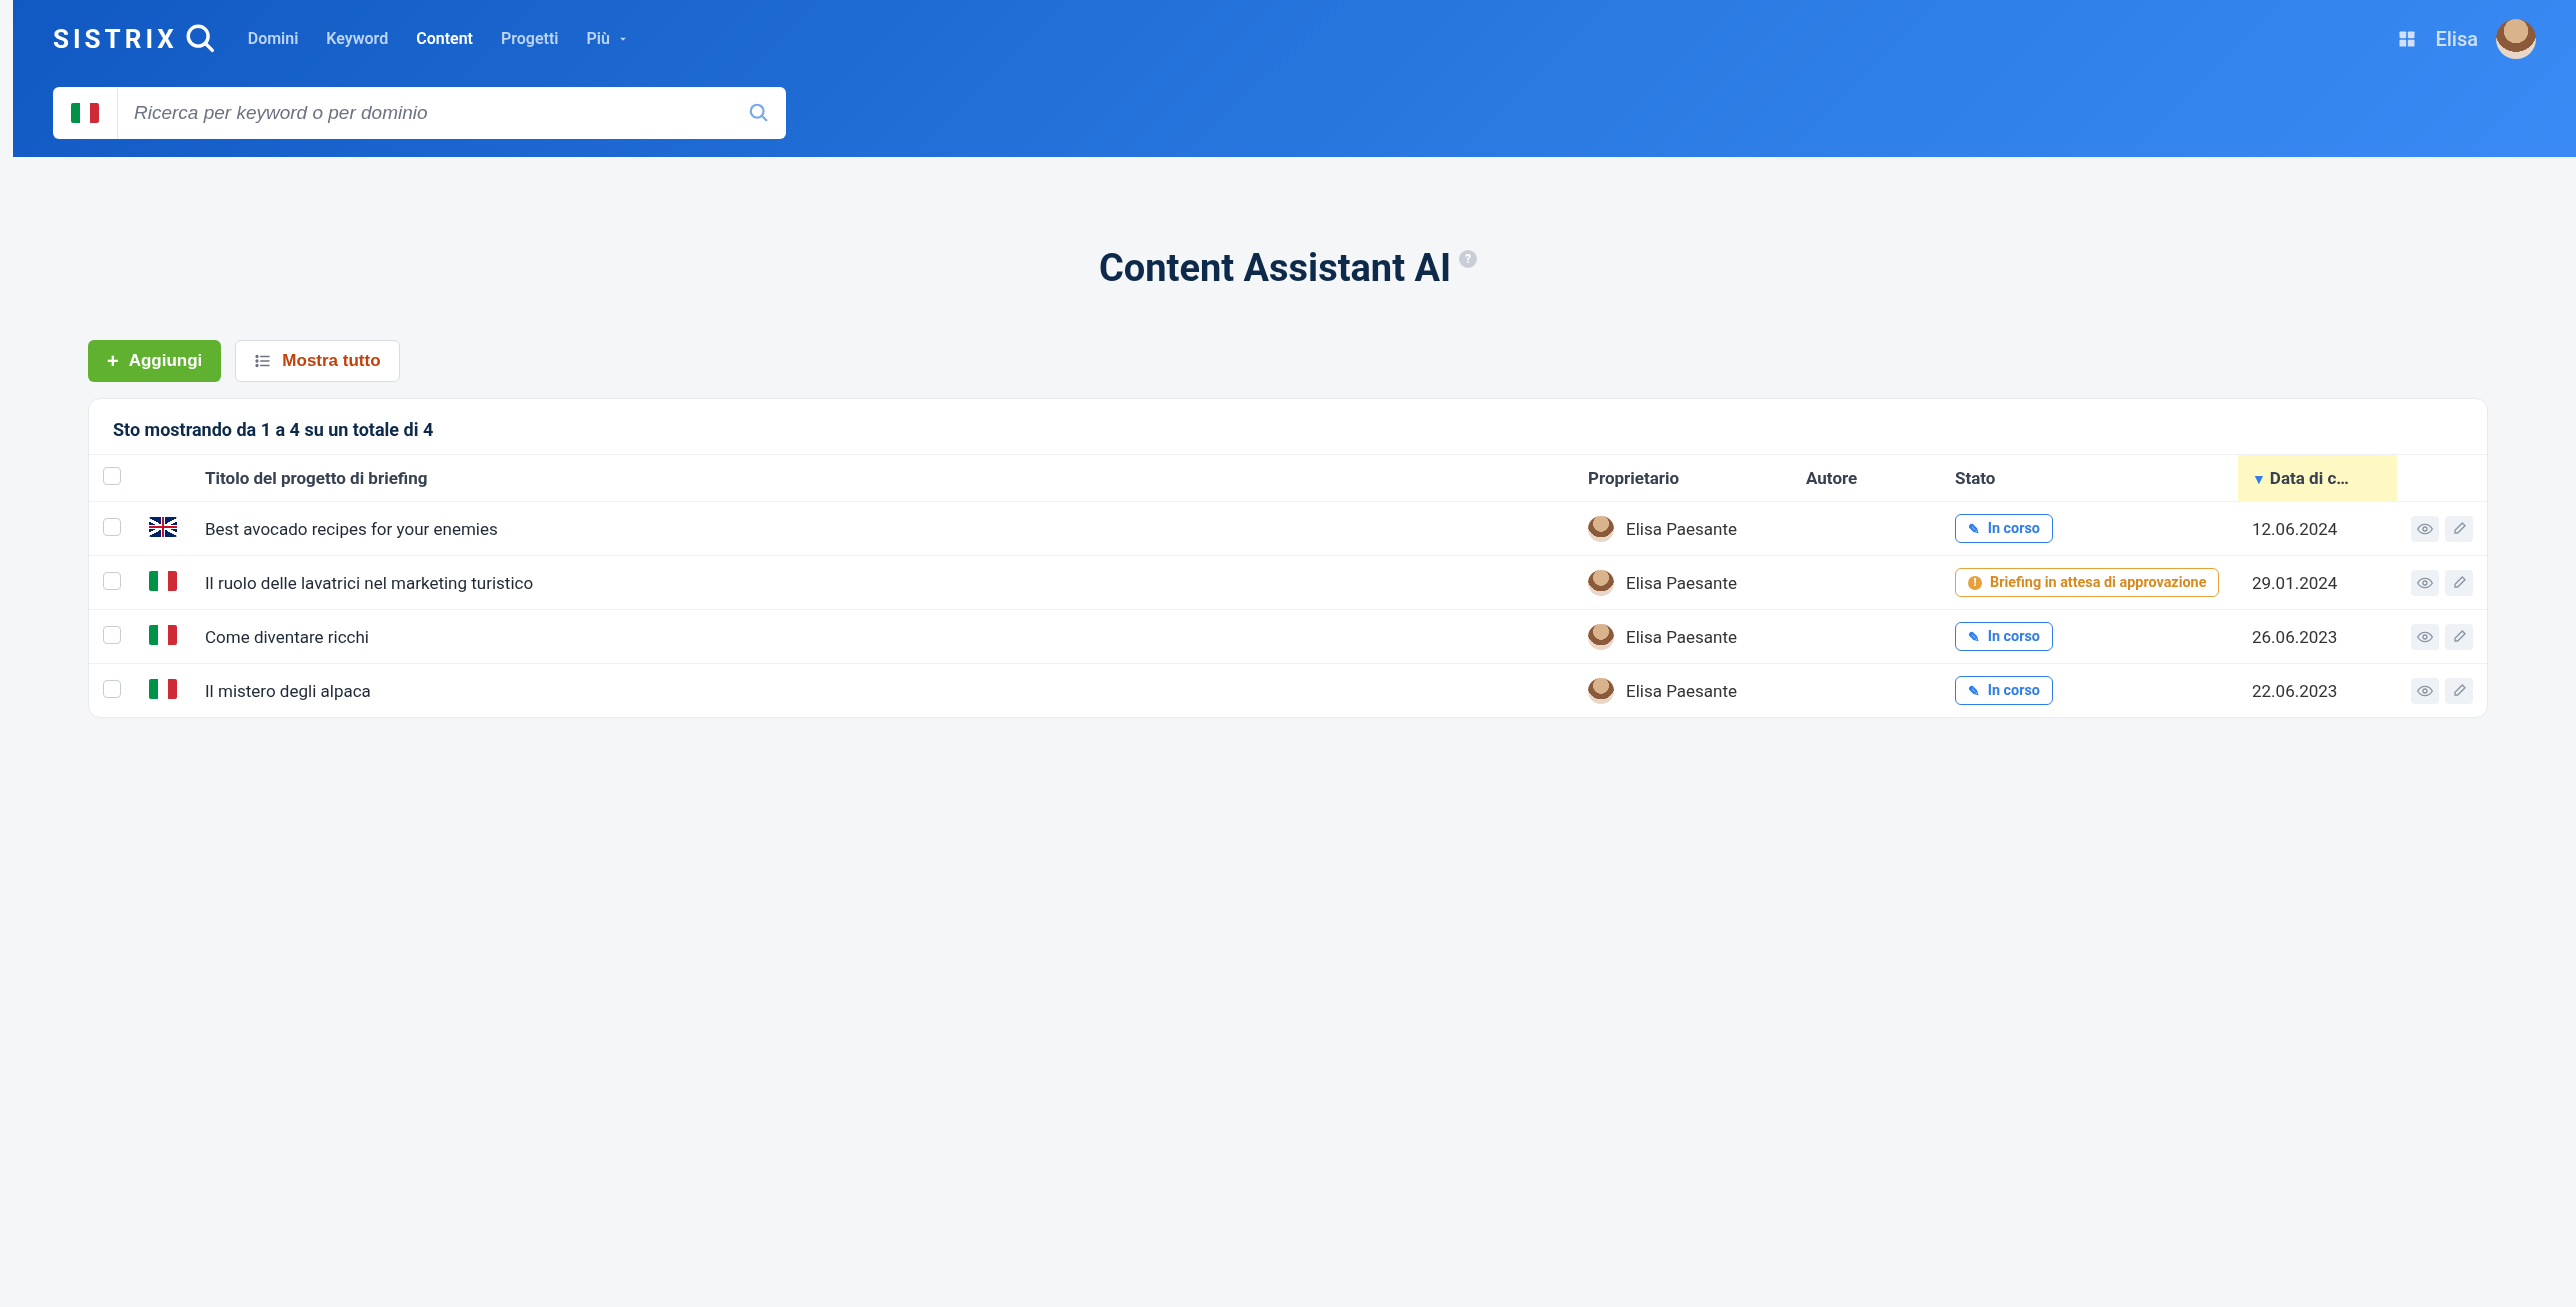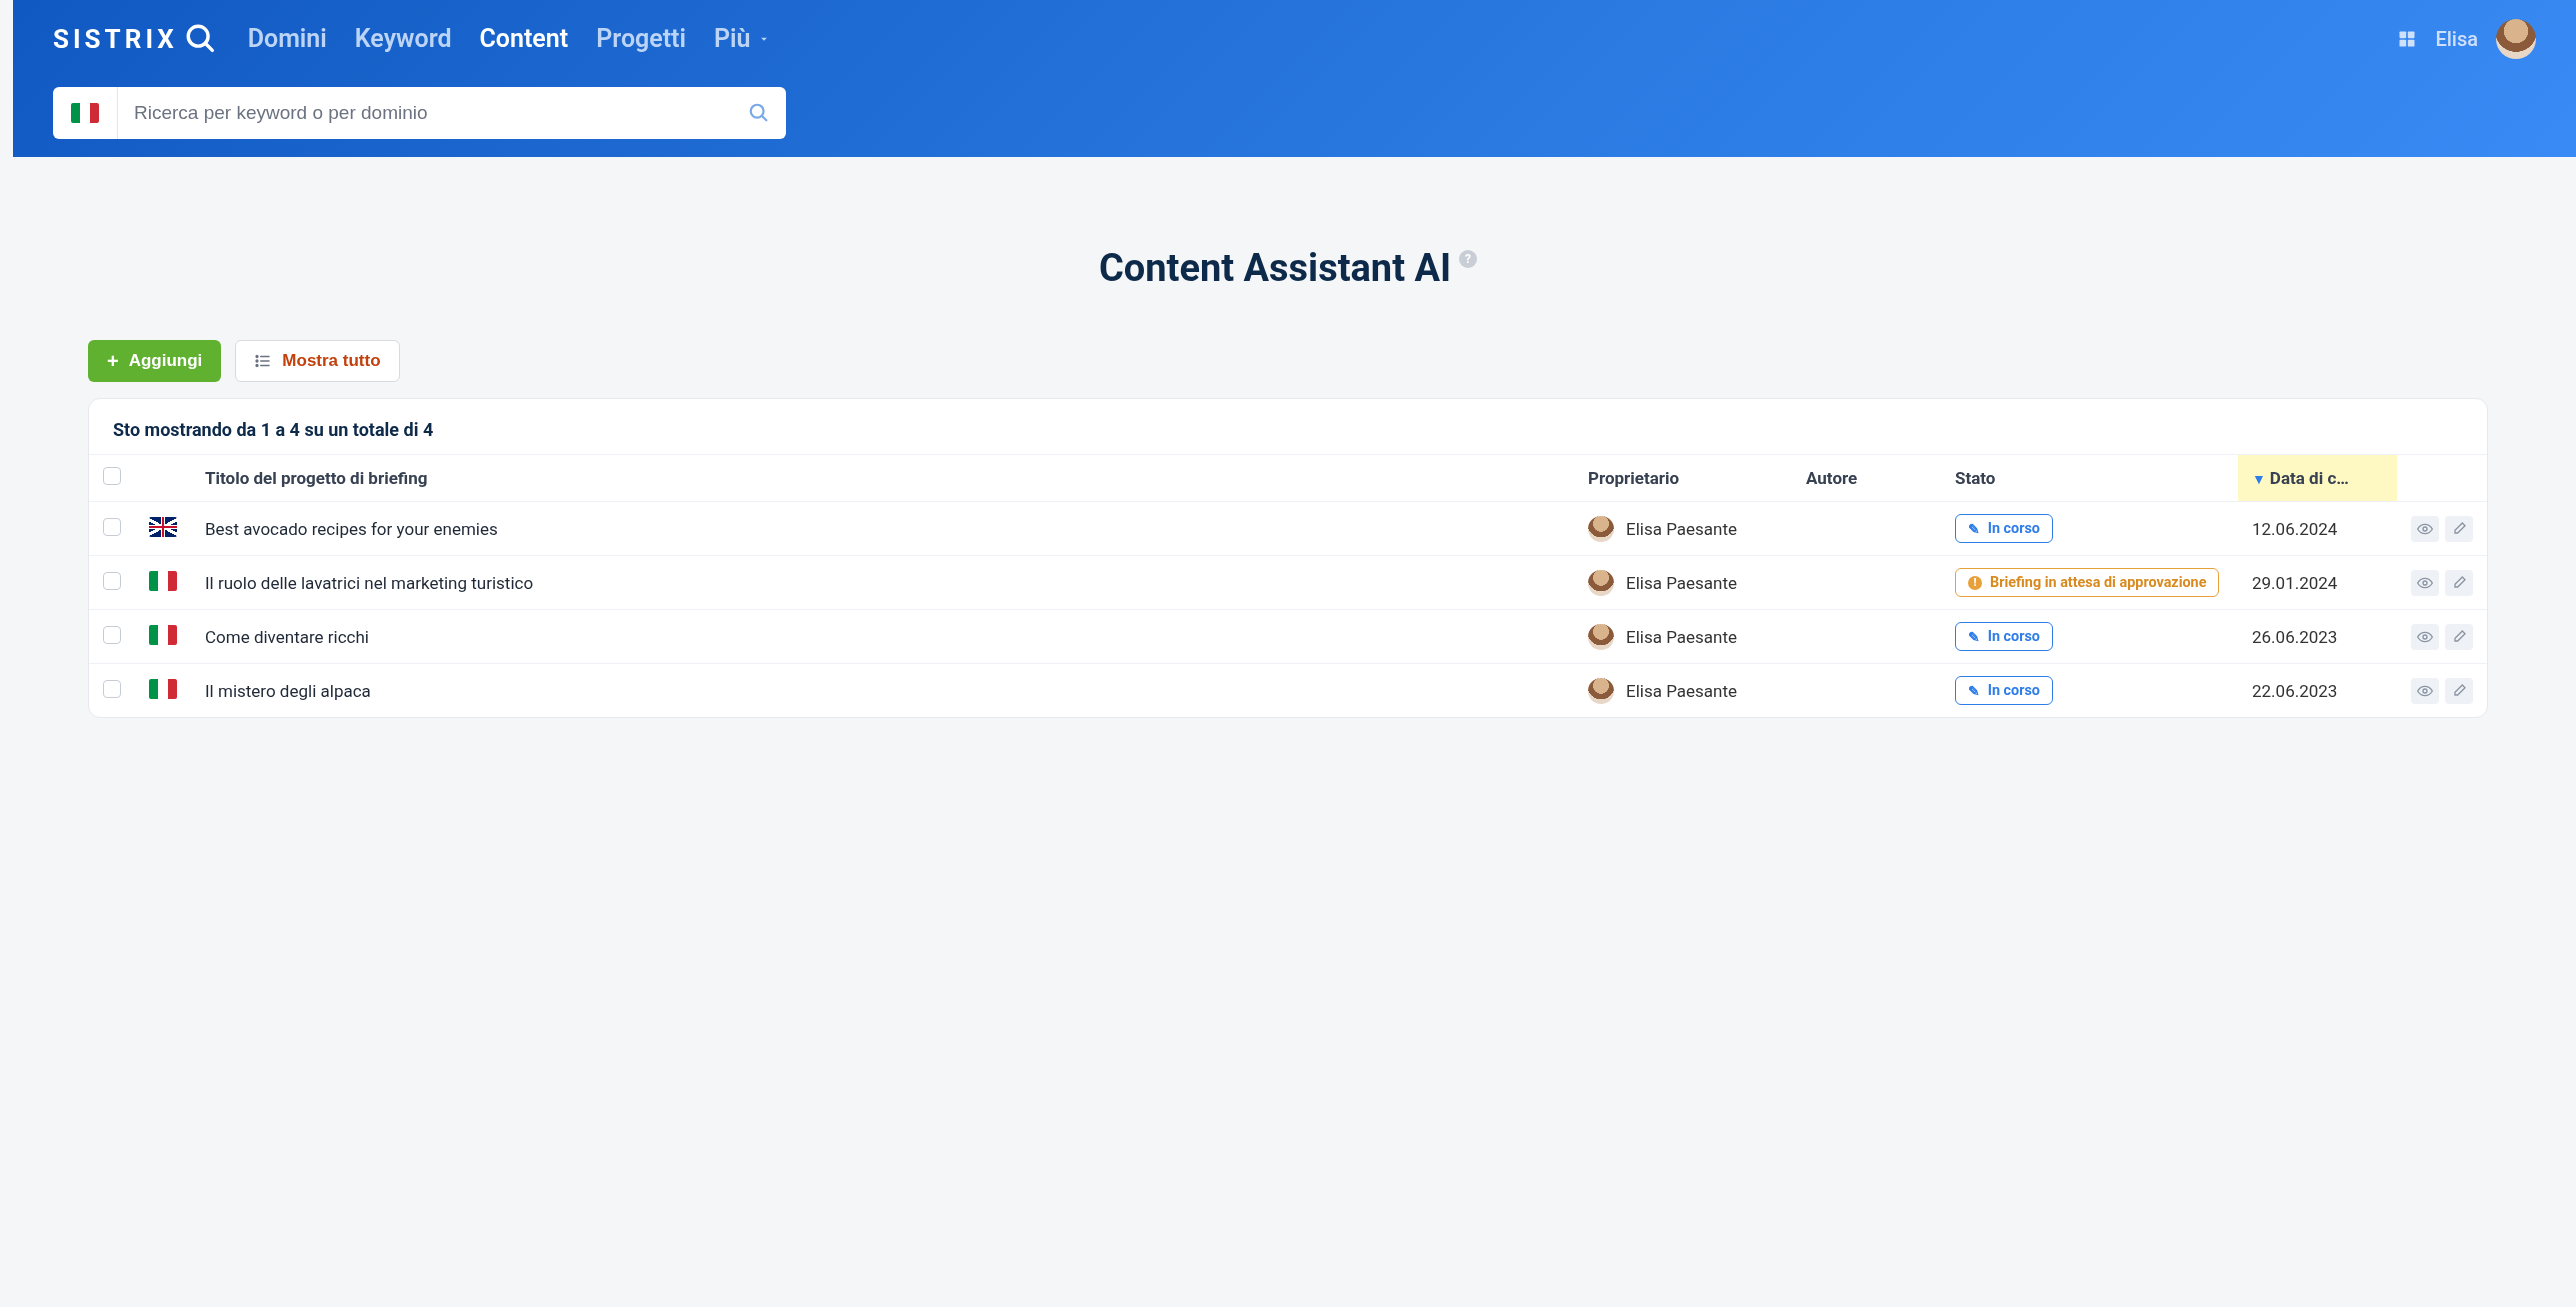--- a/index.html
+++ b/index.html
@@ -24,21 +24,21 @@
   letter-spacing: 4px;
   font-size: 26px;
   color: #fff;
   margin-right: 30px;
 }
 .brand svg { margin-left: 6px; }
 .nav { display: flex; gap: 28px; align-items: center; }
 .nav a {
   color: #bcd4f5;
   font-weight: 600;
-  font-size: 25px;
+  font-size: 16px;
   text-decoration: none;
   cursor: pointer;
 }
 .nav a.active { color: #fff; }
 .nav .more { display: flex; align-items: center; gap: 6px; }
 .spacer { flex: 1; }
 .user-area { display: flex; align-items: center; gap: 18px; }
 .apps-icon svg { display:block; }
 .username { color: #cfe0fb; font-size: 20px; font-weight: 500; }
 .avatar-top {
@@ -66,20 +66,21 @@
   border-right: 1px solid #e3e6ea;
   cursor: pointer;
 }
 .search-input {
   flex: 1;
   border: none;
   outline: none;
   padding: 0 16px;
   font-size: 19px;
   color: #333;
+  font-style: italic;
 }
 .search-input::placeholder { color: #6b7280; }
 .search-btn {
   width: 55px;
   display: flex;
   align-items: center;
   justify-content: center;
   cursor: pointer;
   color: #7aa9e8;
 }

